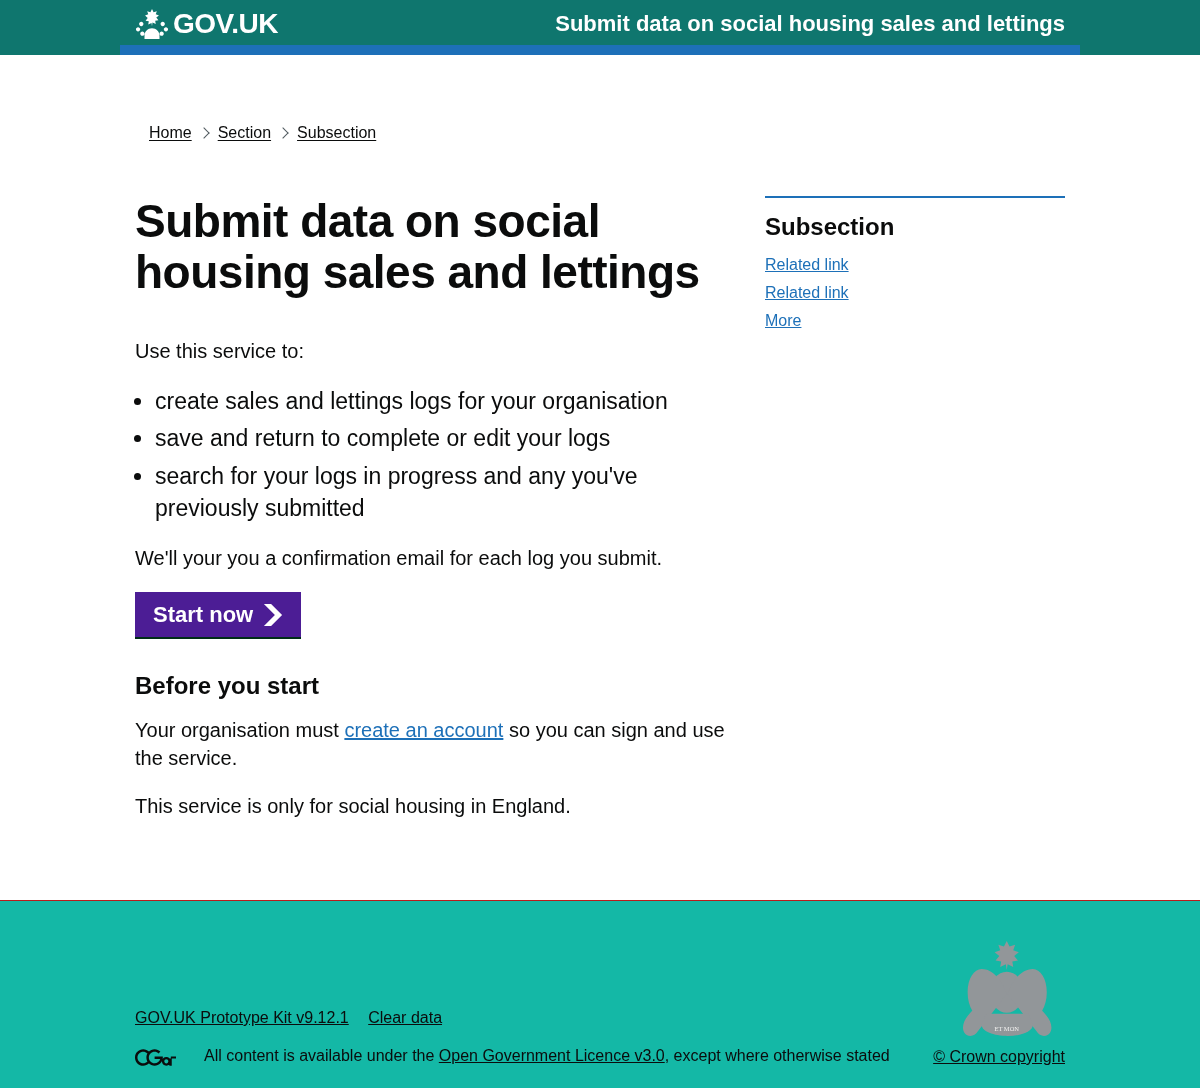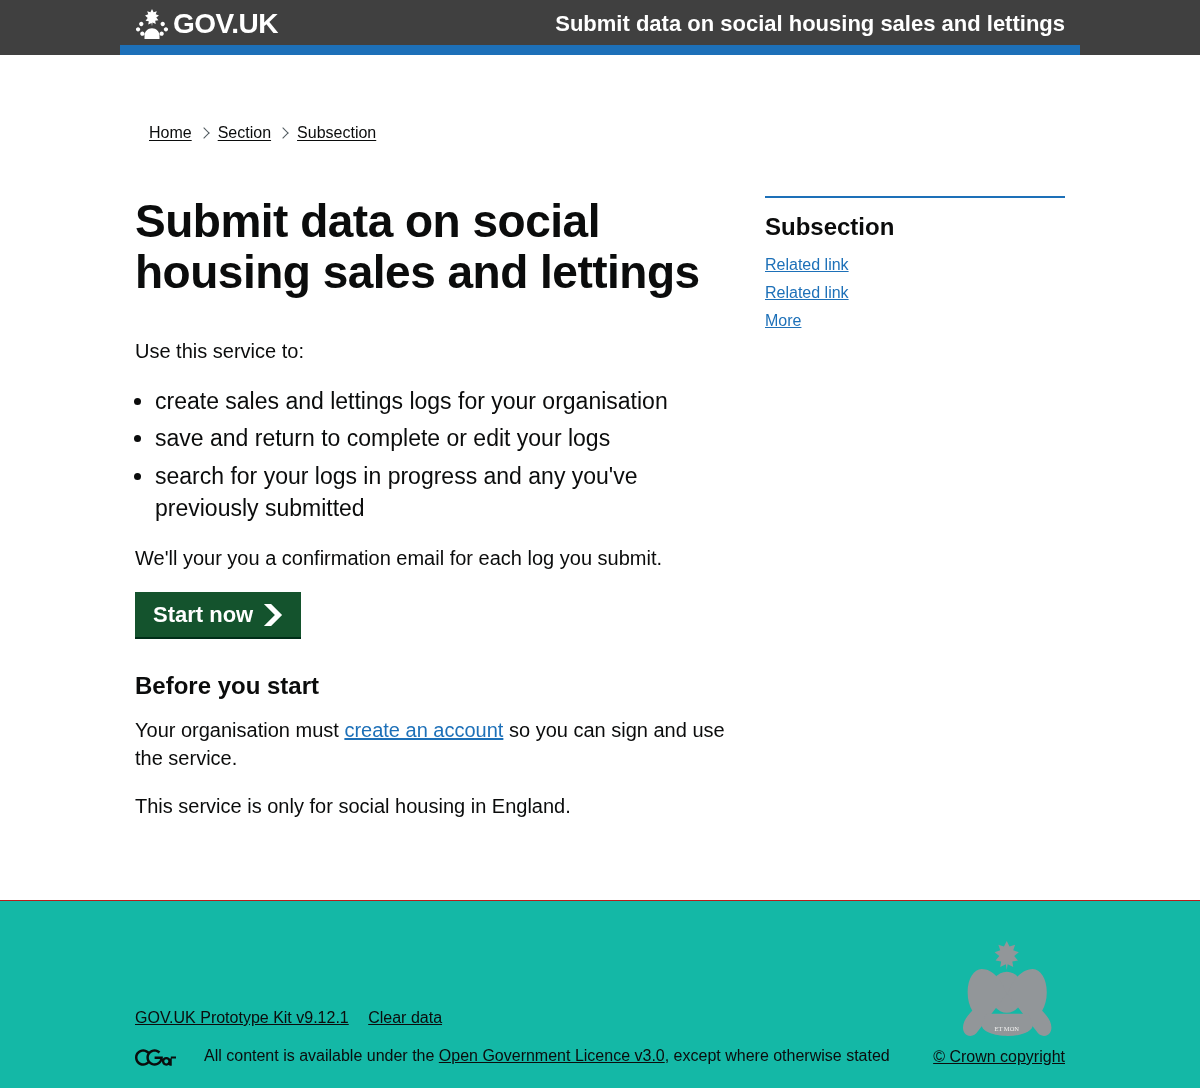--- a/index.html
+++ b/index.html
@@ -3,21 +3,21 @@
 <meta charset="utf-8">
 <style>
   * { box-sizing: border-box; }
   body {
     margin: 0;
     font-family: "Helvetica Neue", Arial, sans-serif;
     color: #0b0c0c;
     background: #fff;
   }
   .header {
-    background: #404040;
+    background: #0f766e;
     color: #fff;
   }
   .header-inner {
     max-width: 960px;
     margin: 0 auto;
     padding: 8px 15px 5px;
     display: flex;
     align-items: center;
     justify-content: space-between;
     border-bottom: 10px solid #1d70b8;
@@ -112,21 +112,21 @@
     line-height: 1.4;
     margin: 0 0 20px 0;
     padding-left: 20px;
   }
   .list li {
     margin-bottom: 5px;
   }
   .start-button {
     display: inline-flex;
     align-items: center;
-    background: #14532d;
+    background: #4c1d95;
     color: #fff;
     font-size: 22px;
     font-weight: 700;
     text-decoration: none;
     padding: 10px 18px 9px 18px;
     border: none;
     box-shadow: 0 2px 0 #002d18;
     margin-bottom: 35px;
     cursor: pointer;
   }

